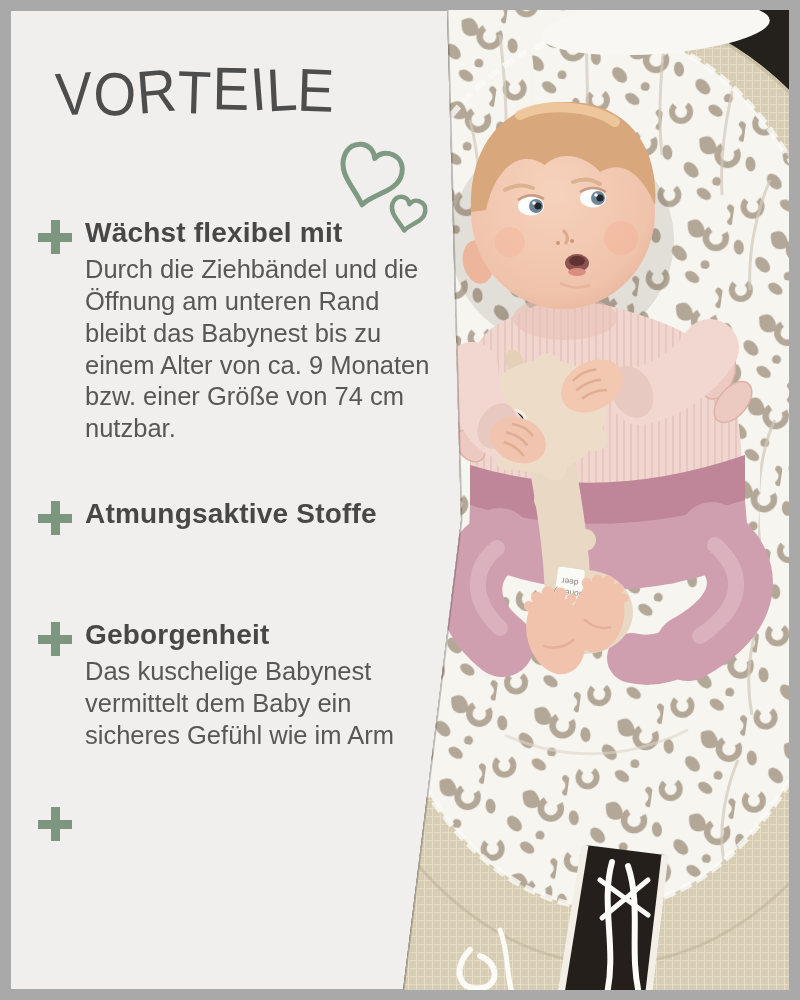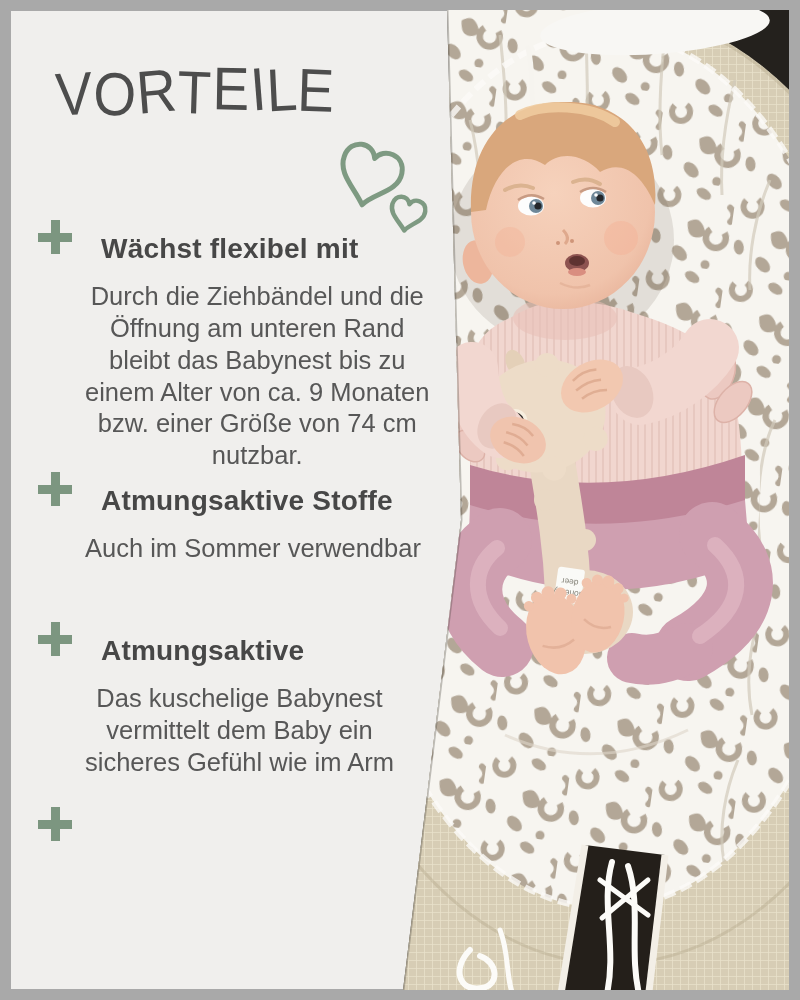--- a/index.html
+++ b/index.html
@@ -10,28 +10,28 @@
   .title{position:absolute;left:44px;top:48px;margin:0;font-weight:400;font-size:55px;
          letter-spacing:1px;color:#4d4d4d;transform:scaleY(1.1) rotate(-1deg);transform-origin:left top;}
   .title span{display:inline-block;transform:rotate(-2deg);}
   .title span:nth-child(2n){transform:rotate(3deg) translateY(1px);}
   .title span:nth-child(3n){transform:rotate(-4deg) translateY(-1px);}
   .title span:nth-child(5n){transform:rotate(2deg) translateY(-2px);}
   
   .hearts{position:absolute;left:300px;top:96px;width:145px;height:145px;}
   
   .benefit{position:absolute;left:27px;display:flex;gap:13px;width:420px;}
-  .b1{top:206px}.b2{top:458px}.b3{top:608px}.b4{top:793px}
+  .b1{top:206px}.b2{top:487px}.b3{top:608px}.b4{top:793px}
   .plus{position:relative;width:34px;height:34px;flex:0 0 34px;margin-top:3px;}
   .plus::before,.plus::after{content:"";position:absolute;background:#7c9680;}
   .plus::before{left:0;top:12.5px;width:34px;height:9px;}
   .plus::after{left:12.5px;top:0;width:9px;height:34px;}
   .b-text{min-width:0;}
-  .b-title{margin:16px;font-size:28px;line-height:1.15;font-weight:700;color:#474747;letter-spacing:.2px;}
-  .b-desc{margin:5px 0 0 0;font-size:25.5px;line-height:31.8px;color:#575757;white-space:pre-line;text-align:center;}
+  .b-title{margin:0;font-size:28px;line-height:1.15;font-weight:700;color:#474747;letter-spacing:.2px;}
+  .b-desc{margin:5px 0 0 0;font-size:25.5px;line-height:31.8px;color:#575757;white-space:pre-line;}
   
   .photo{position:absolute;left:0;top:0;width:800px;height:1000px;pointer-events:none;}
 </style>
 </head>
 <body>
 
 <div class="stage">
   <div class="panel">
 
     <h1 class="title"><span>V</span><span>O</span><span>R</span><span>T</span><span>E</span><span>I</span><span>L</span><span>E</span></h1>
@@ -55,28 +55,27 @@
 einem Alter von ca. 9 Monaten
 bzw. einer Größe von 74 cm
 nutzbar.</p>
       </div>
     </div>
 
     <div class="benefit b2">
       <span class="plus"></span>
       <div class="b-text">
         <h3 class="b-title">Atmungsaktive Stoffe</h3>
-        <p class="b-desc">Auch im Sommer verwendbar</p>
       </div>
     </div>
 
     <div class="benefit b3">
       <span class="plus"></span>
       <div class="b-text">
-        <h3 class="b-title">Atmungsaktive</h3>
+        <h3 class="b-title">Geborgenheit</h3>
         <p class="b-desc">Das kuschelige Babynest
 vermittelt dem Baby ein
 sicheres Gefühl wie im Arm</p>
       </div>
     </div>
 
     <div class="benefit b4">
       <span class="plus"></span>
       <div class="b-text">
       </div>

